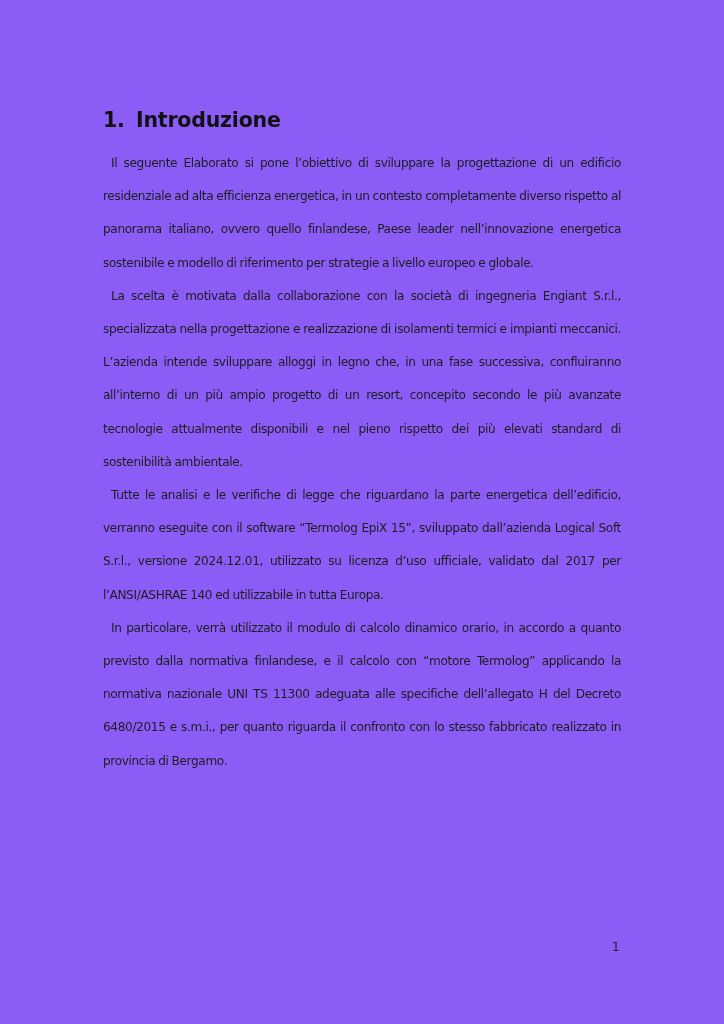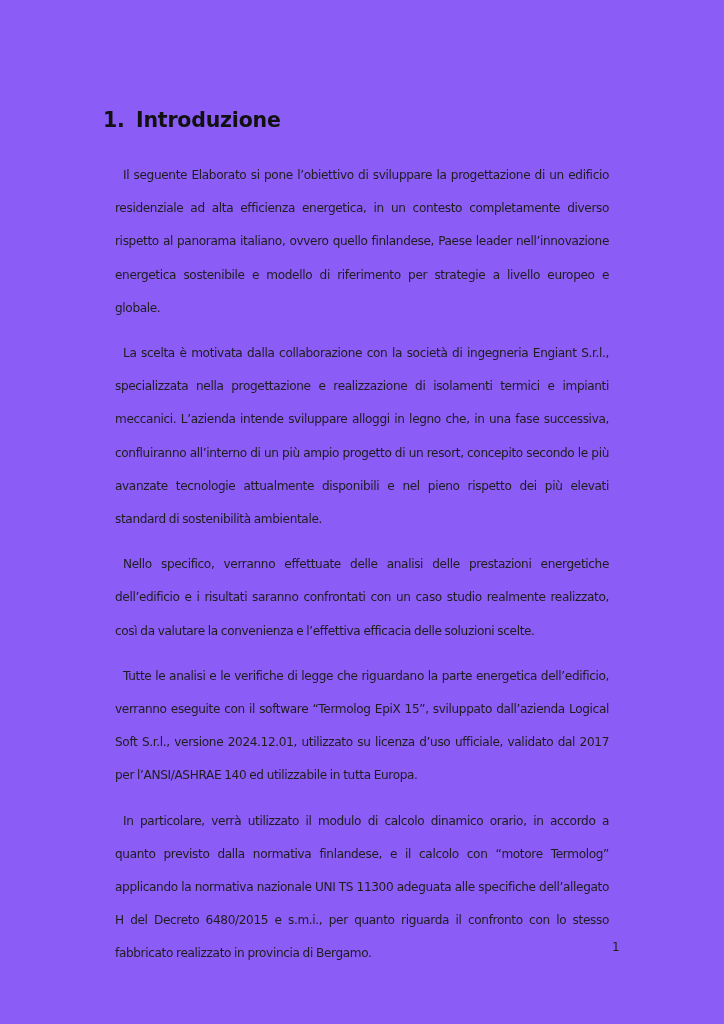--- a/index.html
+++ b/index.html
@@ -38,21 +38,21 @@
       display: inline-block;
       width: 33px;
     }
     .body {
       position: absolute;
       left: 103px;
       top: 147px;
       width: 518px;
     }
     .para {
-      margin: 12px;
+      margin: 0;
       font-family: "DejaVu Sans", sans-serif;
       font-size: 12.1px;
       line-height: 33.2px;
       text-align: justify;
       text-indent: 8px;
       letter-spacing: -0.35px;
       word-spacing: -0.5px;
       color: #1e1e1e;
     }
     .page-number {
@@ -66,19 +66,18 @@
   </style>
 </head>
 <body>
 
 <div class="page">
   <h1 class="heading"><span class="num">1.</span><span>Introduzione</span></h1>
 
   <div class="body">
     <p class="para">Il seguente Elaborato si pone l’obiettivo di sviluppare la progettazione di un edificio residenziale ad alta efficienza energetica, in un contesto completamente diverso rispetto al panorama italiano, ovvero quello finlandese, Paese leader nell’innovazione energetica sostenibile e modello di riferimento per strategie a livello europeo e globale.</p>
     <p class="para">La scelta è motivata dalla collaborazione con la società di ingegneria Engiant S.r.l., specializzata nella progettazione e realizzazione di isolamenti termici e impianti meccanici. L’azienda intende sviluppare alloggi in legno che, in una fase successiva, confluiranno all’interno di un più ampio progetto di un resort, concepito secondo le più avanzate tecnologie attualmente disponibili e nel pieno rispetto dei più elevati standard di sostenibilità ambientale.</p>
-    <p class="para">Nello specifico, verranno effettuate delle analisi delle prestazioni energetiche dell’edificio e i risultati saranno confrontati con un caso studio realmente realizzato, così da valutare la convenienza e l’effettiva efficacia delle soluzioni scelte.</p>
     <p class="para">Tutte le analisi e le verifiche di legge che riguardano la parte energetica dell’edificio, verranno eseguite con il software “Termolog EpiX 15”, sviluppato dall’azienda Logical Soft S.r.l., versione 2024.12.01, utilizzato su licenza d’uso ufficiale, validato dal 2017 per l’ANSI/ASHRAE 140 ed utilizzabile in tutta Europa.</p>
     <p class="para">In particolare, verrà utilizzato il modulo di calcolo dinamico orario, in accordo a quanto previsto dalla normativa finlandese, e il calcolo con “motore Termolog” applicando la normativa nazionale UNI TS 11300 adeguata alle specifiche dell’allegato H del Decreto 6480/2015 e s.m.i., per quanto riguarda il confronto con lo stesso fabbricato realizzato in provincia di Bergamo.</p>
   </div>
 
   <div class="page-number">1</div>
 </div>
 
 </body></html>

